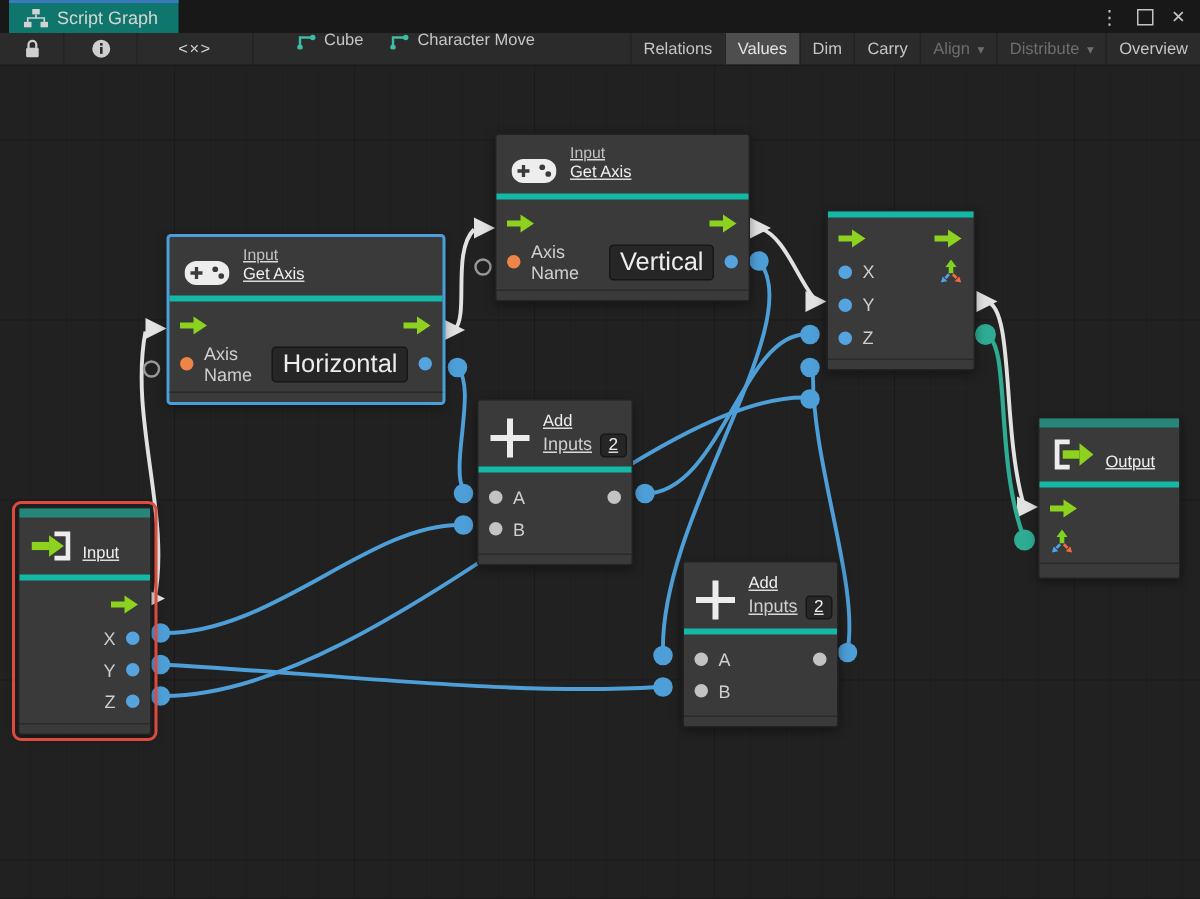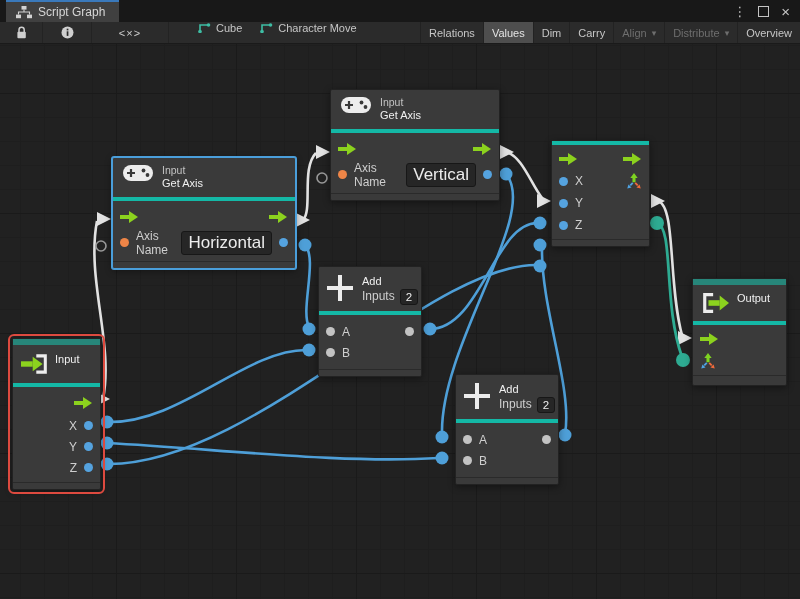--- a/index.html
+++ b/index.html
@@ -2,34 +2,34 @@
 <html><head>
 <meta charset="utf-8">
 <style>
   html,body{margin:0;padding:0;background:#111;}
   .app{position:relative;width:800px;height:599px;overflow:hidden;background:#212121;
        font-family:"Liberation Sans",sans-serif;-webkit-font-smoothing:antialiased;}
 
   
   .tabbar{position:absolute;left:0;top:0;width:800px;height:22px;background:#181818;display:flex;}
   .tab{margin-left:6px;display:flex;align-items:center;gap:6px;padding:0 14px 0 10px;
-       background:#404040;border-top:2px solid #3a79bb;box-sizing:border-box;height:22px;
+       background:#0f766e;border-top:2px solid #3a79bb;box-sizing:border-box;height:22px;
        font-size:12px;color:#d6d6d6;}
   .win-controls{margin-left:auto;display:flex;align-items:center;gap:12px;padding-right:10px;color:#c4c4c4;}
   .kebab{font-size:13px;line-height:1;cursor:default;}
   .maxbox{width:9px;height:9px;border:1.5px solid #c4c4c4;display:inline-block;}
   .closex{font-size:15px;line-height:1;}
 
   
   .toolbar{position:absolute;left:0;top:22px;width:800px;height:22px;background:#2b2b2b;
            border-bottom:1px solid #1a1a1a;box-sizing:border-box;display:flex;align-items:stretch;
            font-size:11px;color:#c6c6c6;overflow:hidden;}
   .tseg{display:flex;align-items:center;justify-content:center;border-right:1px solid #232323;padding:0 9px;}
   .tspacer{width:20px;}
-  .crumb{display:flex;align-items:flex-start;gap:5px;padding:0 9px;}
+  .crumb{display:flex;align-items:flex-end;gap:5px;padding:11px 9px;}
   .zoomgrp{display:flex;align-items:center;gap:8px;padding:0 10px;margin-left:14px;}
   .ztrack{position:relative;width:86px;height:2px;background:#949494;border-radius:1px;}
   .zknob{position:absolute;right:-3px;top:-5px;width:12px;height:12px;border-radius:50%;background:#bdbdbd;}
   .views{margin-left:auto;display:flex;align-items:stretch;}
   .vbtn{display:flex;align-items:center;padding:0 8px;border-left:1px solid #222;white-space:nowrap;}
   .vbtn.active{background:#4e4e4e;color:#e4e4e4;}
   .vbtn.disabled{color:#6e6e6e;}
   .vbtn .dd{margin-left:5px;font-size:9px;}
   .codeicon{font-size:11px;letter-spacing:1px;color:#cfcfcf;}
 
@@ -43,21 +43,21 @@
     background-size:120px 120px,120px 120px,24px 24px,24px 24px;
     background-position:0 49px,116px 0,0 1px,116px 0;}
   .wires{position:absolute;left:0;top:0;}
 
   
   .node{position:absolute;background:#3a3a3a;border:1px solid #222;border-radius:2px;
         color:#d9d9d9;box-shadow:0 2px 7px rgba(0,0,0,.4);box-sizing:border-box;}
   .node.sel-blue{border-color:#4a9eda;box-shadow:0 0 0 1px #4a9eda,0 2px 7px rgba(0,0,0,.4);}
   .node.sel-red{outline:2px solid #dd4a3f;outline-offset:2px;}
   .tealbar{height:6px;background:#27867a;}
-  .nhead{display:flex;align-items:flex-start;gap:9px;padding:6px 10px;}
+  .nhead{display:flex;align-items:flex-end;gap:9px;padding:6px 10px;text-decoration:underline;}
   .nhead-col{display:flex;flex-direction:column;line-height:1.25;}
   .ncat{font-size:10.5px;color:#c2c2c2;}
   .ntitle{font-size:11px;color:#f0f0f0;}
   .nbody{border-top:4px solid #14b8a6;padding:4px 0;}
   .row{display:flex;align-items:center;padding:0 7px;gap:7px;position:relative;}
   .row.h24{height:24px;} .row.h22{height:22px;} .row.h21{height:21px;} .row.h28{height:28px;}
   .nfoot{border-top:1px solid #2a2a2a;height:6px;}
   .plabel{font-size:12px;color:#cfcfcf;}
   .field{background:#262626;border:1px solid #171717;border-radius:3px;padding:1px 6px;
          font-size:17px;color:#ececec;}

